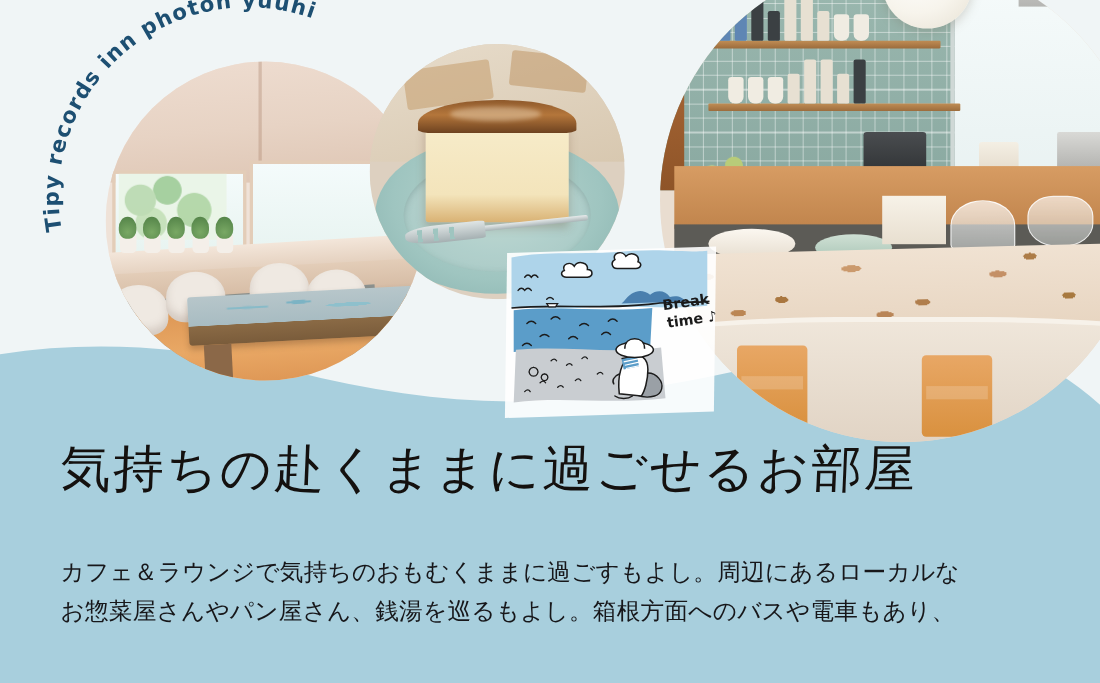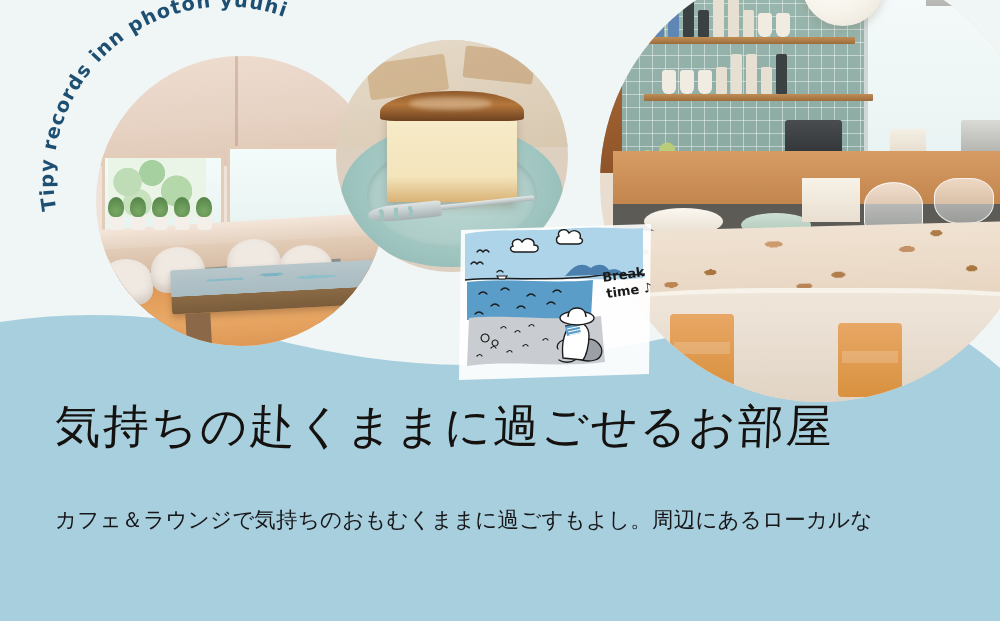--- a/index.html
+++ b/index.html
@@ -569,15 +569,16 @@
     </defs>
     <text>
       <textPath href="#titleArc" startOffset="2%">Tipy records inn photon yuuhi</textPath>
     </text>
   </svg>
 
   <div id="heading">気持ちの赴くままに過ごせるお部屋</div>
 
   <div id="bodycopy">
     <p>カフェ＆ラウンジで気持ちのおもむくままに過ごすもよし。周辺にあるローカルな</p>
+    <p>お惣菜屋さんやパン屋さん、銭湯を巡るもよし。箱根方面へのバスや電車もあり、</p>
   </div>
 
 </div>
 
 </body></html>

